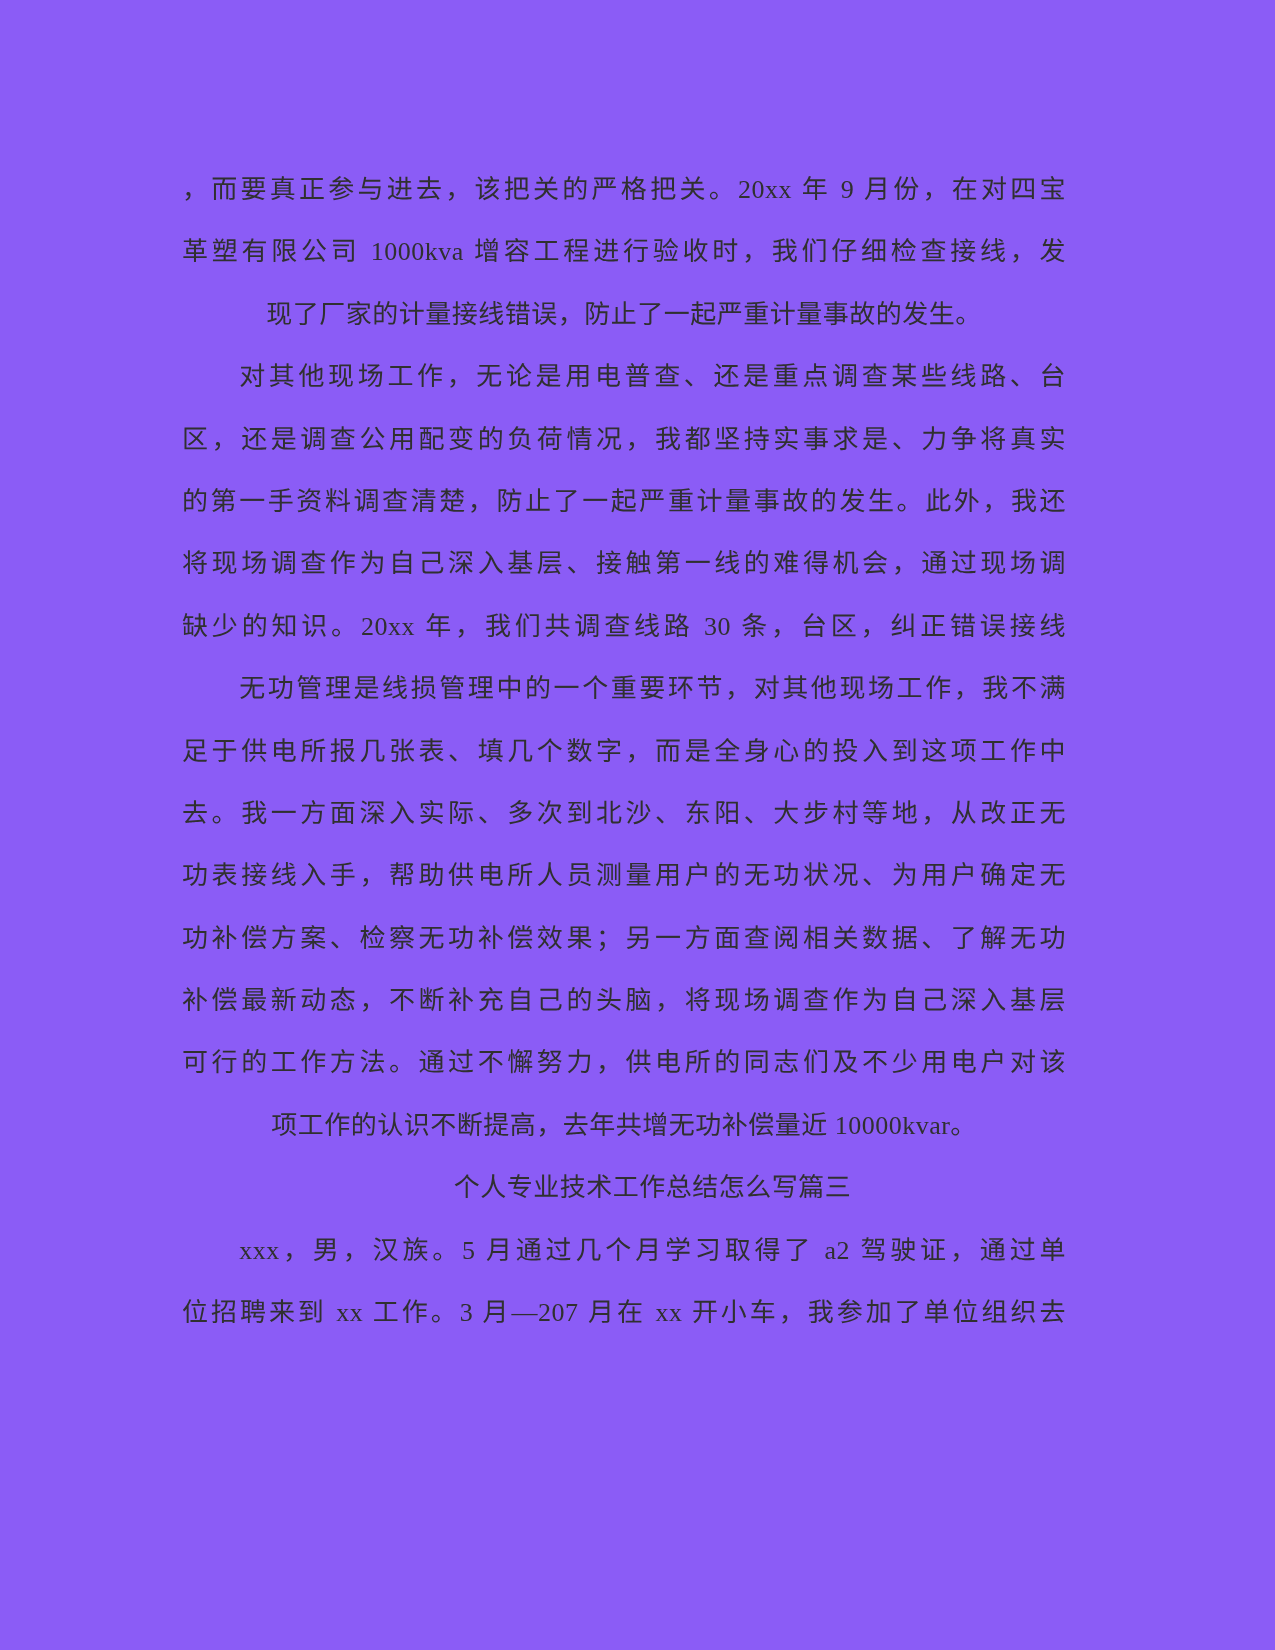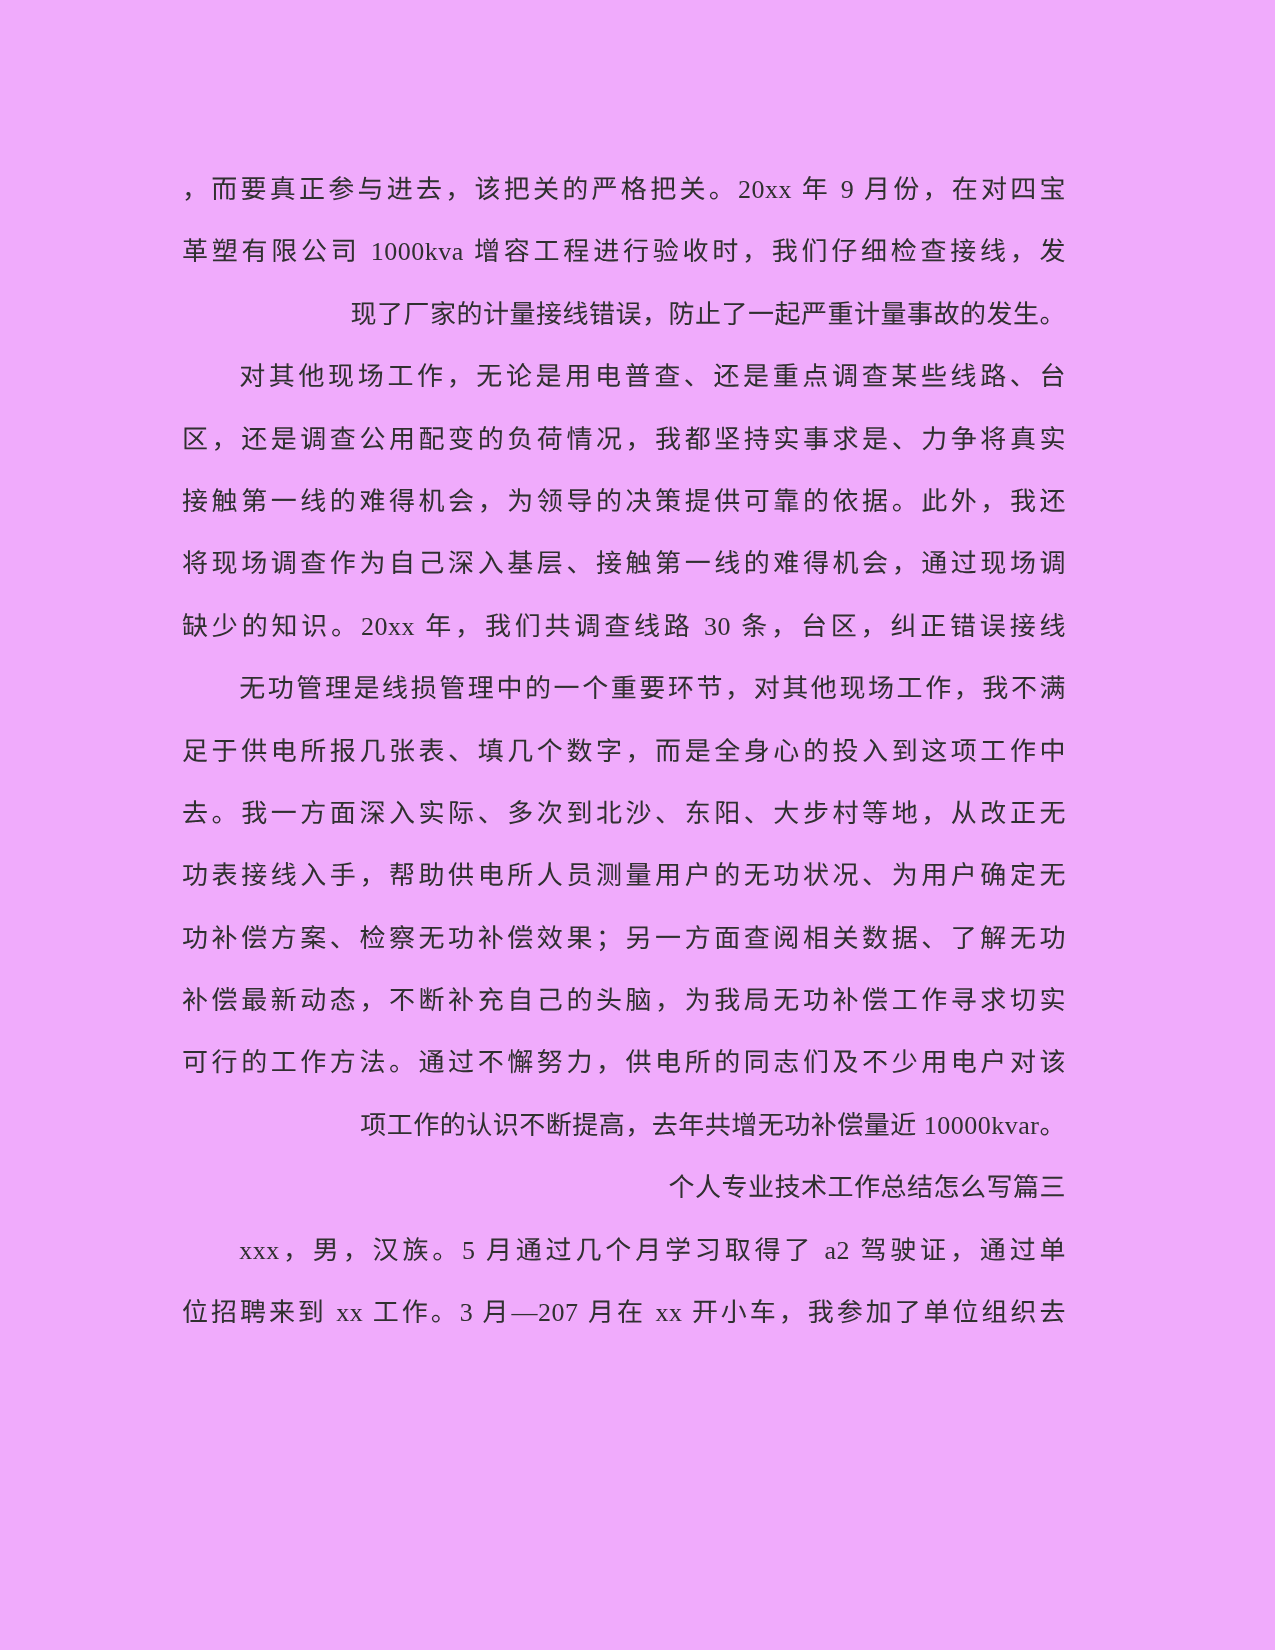--- a/index.html
+++ b/index.html
@@ -11,35 +11,35 @@
   body {
     width: 1275px;
     height: 1650px;
     position: relative;
     font-family: "Liberation Serif", "DejaVu Serif", serif;
     color: #303030;
   }
   .page {
     position: absolute;
     inset: 0;
-    background: #f0abfc;
+    background: #8b5cf6;
     overflow: hidden;
   }
   .text-block {
     position: absolute;
     left: 182px;
     top: 159px;
     width: 884px;
   }
   .line {
     height: 62.4px;
     line-height: 62.4px;
     font-size: 26px;
     letter-spacing: 0.5px;
-    text-align: right;
+    text-align: center;
     white-space: normal;
     font-kerning: none;
   }
   
   .line.fill {
     text-align: justify;
     text-align-last: justify;
     text-justify: inter-character;
   }
   
@@ -50,28 +50,28 @@
 </head>
 <body>
 
 <main class="page">
   <div class="text-block">
     <div class="line fill">，而要真正参与进去，该把关的严格把关。20xx 年 9 月份，在对四宝</div>
     <div class="line fill">革塑有限公司 1000kva 增容工程进行验收时，我们仔细检查接线，发</div>
     <div class="line">现了厂家的计量接线错误，防止了一起严重计量事故的发生。</div>
     <div class="line fill indent">对其他现场工作，无论是用电普查、还是重点调查某些线路、台</div>
     <div class="line fill">区，还是调查公用配变的负荷情况，我都坚持实事求是、力争将真实</div>
-    <div class="line fill">接触第一线的难得机会，为领导的决策提供可靠的依据。此外，我还</div>
+    <div class="line fill">的第一手资料调查清楚，防止了一起严重计量事故的发生。此外，我还</div>
     <div class="line fill">将现场调查作为自己深入基层、接触第一线的难得机会，通过现场调</div>
     <div class="line fill">缺少的知识。20xx 年，我们共调查线路 30 条，台区，纠正错误接线</div>
     <div class="line fill indent">无功管理是线损管理中的一个重要环节，对其他现场工作，我不满</div>
     <div class="line fill">足于供电所报几张表、填几个数字，而是全身心的投入到这项工作中</div>
     <div class="line fill">去。我一方面深入实际、多次到北沙、东阳、大步村等地，从改正无</div>
     <div class="line fill">功表接线入手，帮助供电所人员测量用户的无功状况、为用户确定无</div>
     <div class="line fill">功补偿方案、检察无功补偿效果；另一方面查阅相关数据、了解无功</div>
-    <div class="line fill">补偿最新动态，不断补充自己的头脑，为我局无功补偿工作寻求切实</div>
+    <div class="line fill">补偿最新动态，不断补充自己的头脑，将现场调查作为自己深入基层</div>
     <div class="line fill">可行的工作方法。通过不懈努力，供电所的同志们及不少用电户对该</div>
     <div class="line">项工作的认识不断提高，去年共增无功补偿量近 10000kvar。</div>
     <div class="line indent">个人专业技术工作总结怎么写篇三</div>
     <div class="line fill indent">xxx，男，汉族。5 月通过几个月学习取得了 a2 驾驶证，通过单</div>
     <div class="line fill">位招聘来到 xx 工作。3 月—207 月在 xx 开小车，我参加了单位组织去</div>
   </div>
 </main>
 
 </body></html>

